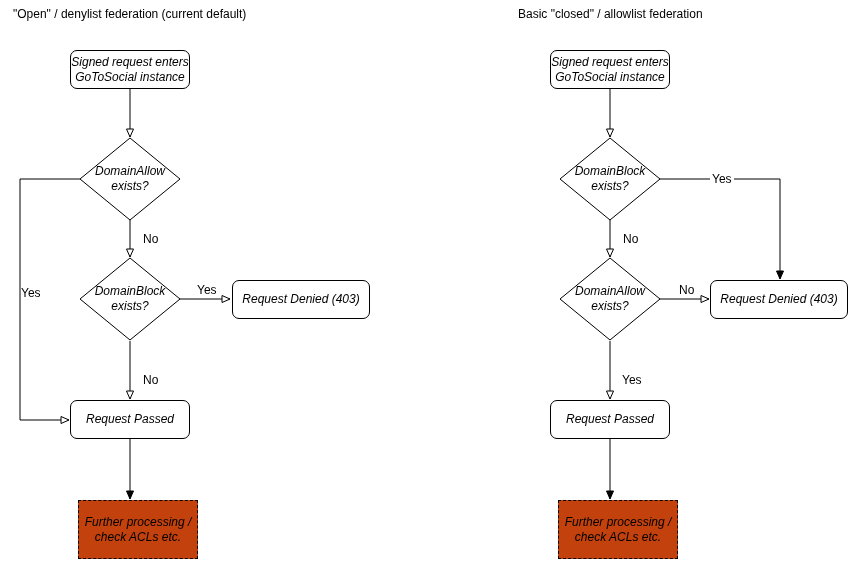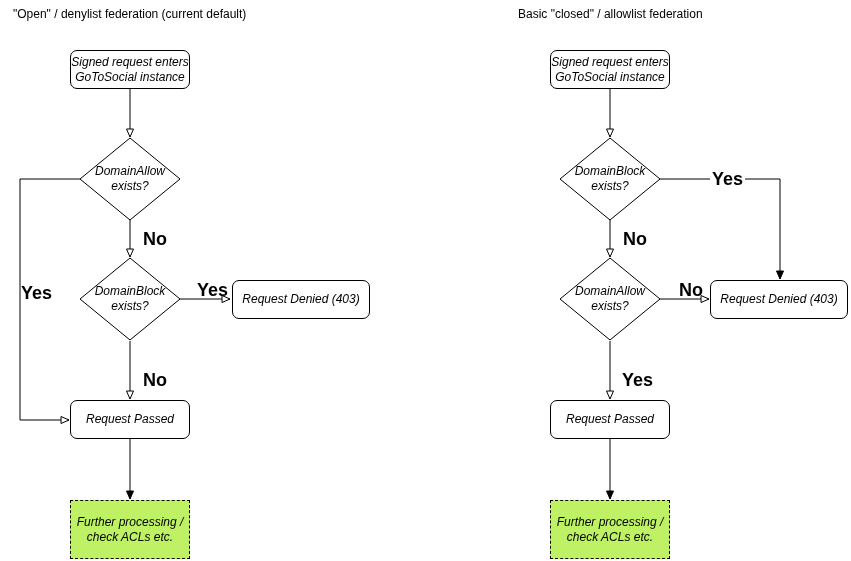--- a/index.html
+++ b/index.html
@@ -36,32 +36,32 @@
     font-style: italic;
   }
   .node.rounded {
     border: 1px solid #000000;
     border-radius: 7px;
     background: #ffffff;
   }
   .node.dashed {
     border: 1px dashed #000000;
     border-radius: 0;
-    background: #bef264;
+    background: #c2410c;
+    margin-left: 8px;
   }
   .node.diamond-label {
     background: transparent;
     border: none;
   }
   .edge-label {
     position: absolute;
-    font-size: 18px;
+    font-size: 12px;
     line-height: 13px;
     white-space: nowrap;
-    font-weight: bold;
   }
   .edge-label.on-line {
     background: #ffffff;
     padding: 0 2px;
   }
 </style>
 </head>
 <body>
 
 <div class="stage">

